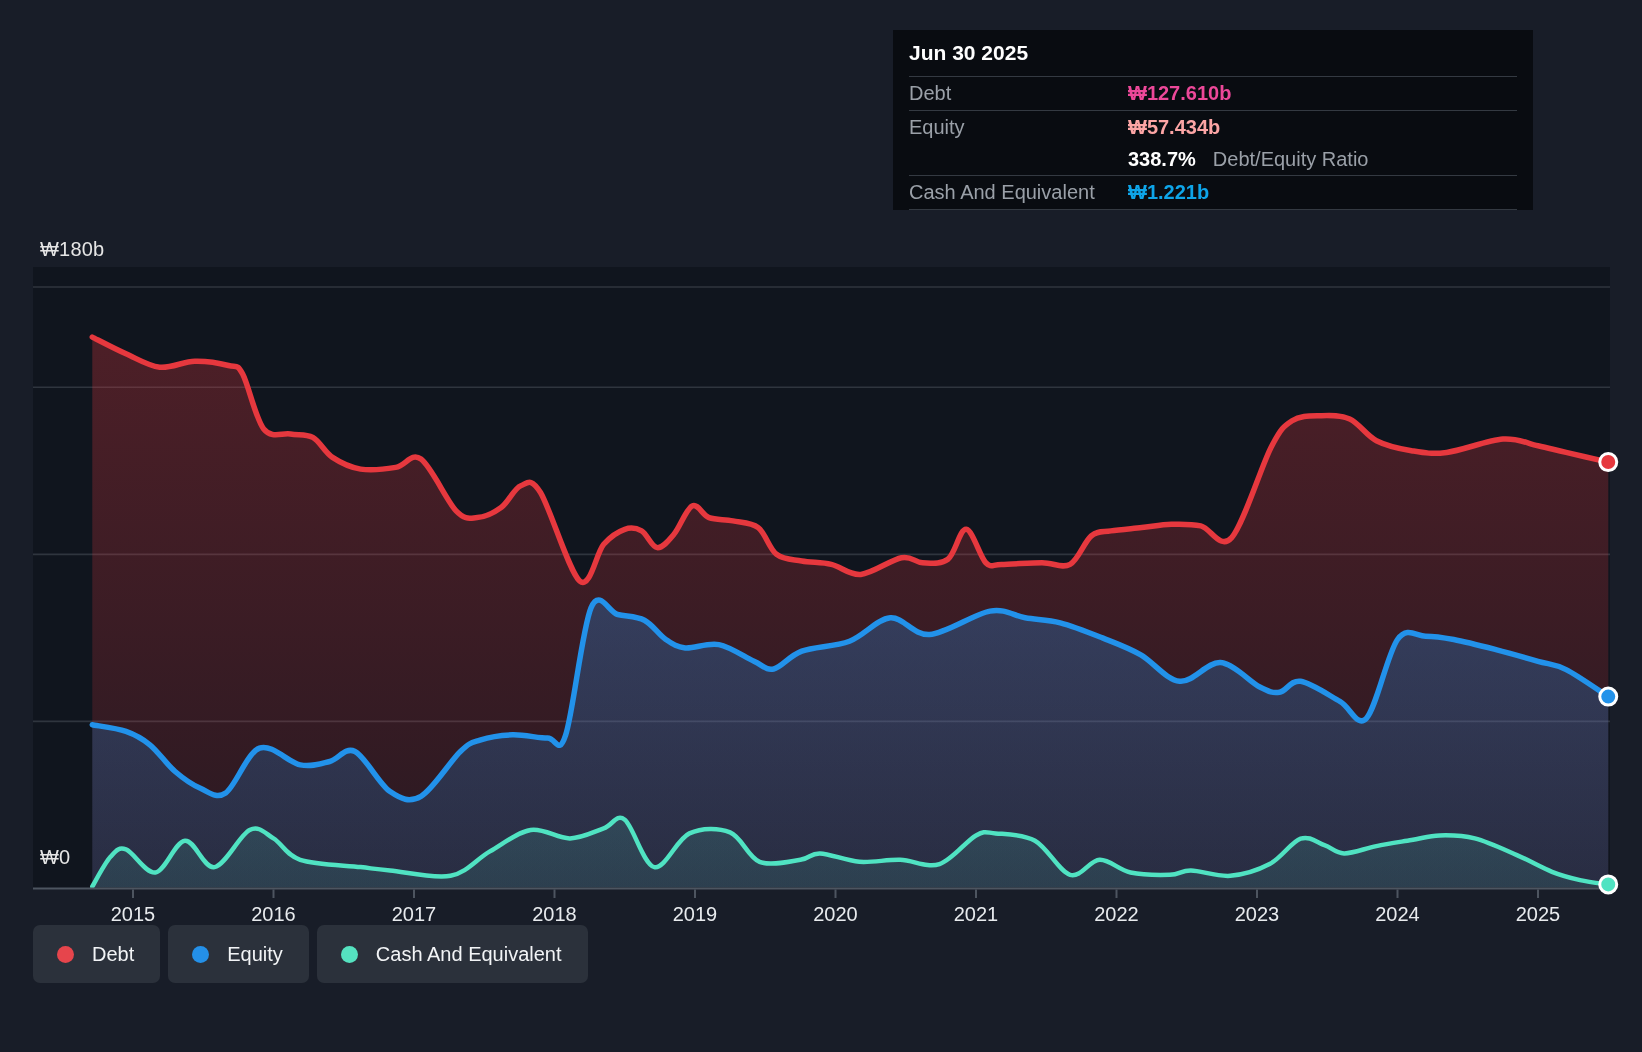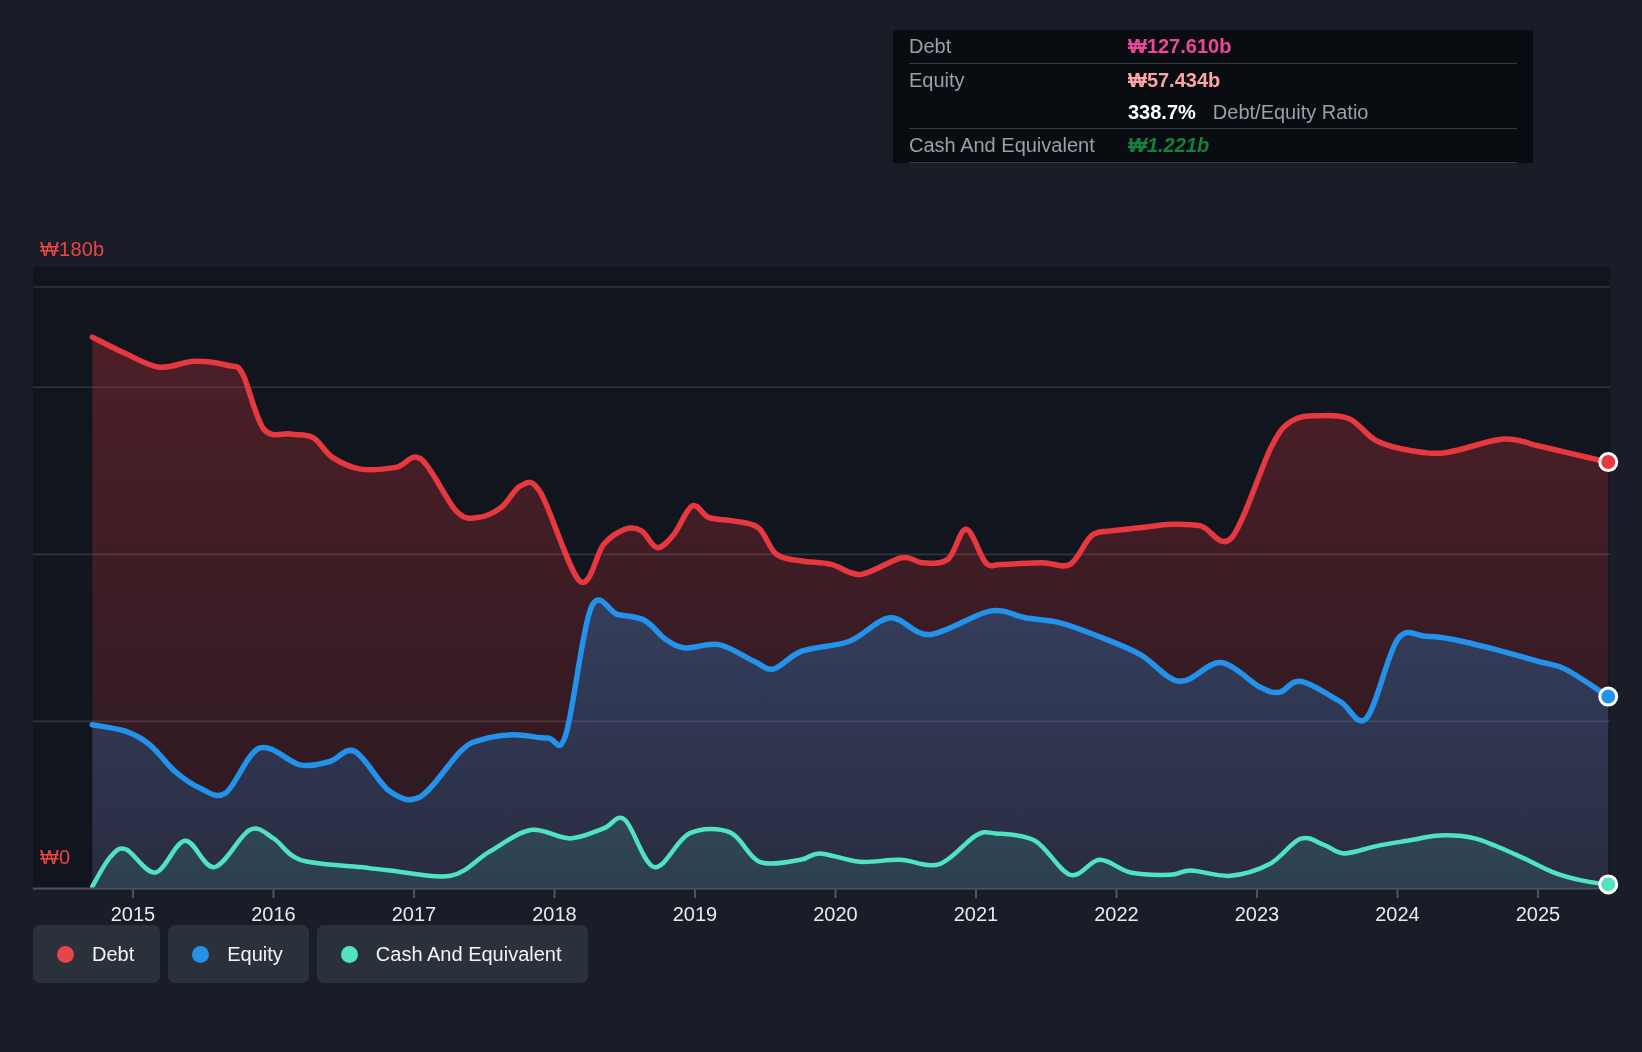--- a/index.html
+++ b/index.html
@@ -1,37 +1,37 @@
 <!DOCTYPE html>
 <html><head>
 <meta charset="utf-8">
 <style>
   html,body{margin:0;padding:0;background:#181d28;}
   .stage{position:relative;width:1642px;height:1052px;background:#181d28;overflow:hidden;
          font-family:"Liberation Sans","DejaVu Sans",sans-serif;}
   svg text{font-family:"Liberation Sans","DejaVu Sans",sans-serif;}
 
-  .ylabel{position:absolute;color:#ef4444;font-size:20px;font-weight:400;letter-spacing:.2px;}
+  .ylabel{position:absolute;color:#e5e5e5;font-size:20px;font-weight:400;letter-spacing:.2px;}
   .ylabel.top{left:40px;top:238px;}
   .ylabel.zero{left:40px;top:846px;}
 
   
   .tooltip{position:absolute;left:893px;top:30px;width:640px;background:#090c11;
            box-sizing:border-box;padding:0 16px;color:#8d939c;font-size:20px;}
   .tt-title{height:46px;display:flex;align-items:center;color:#ffffff;font-weight:700;
             font-size:21px;border-bottom:1px solid #343a42;}
   .tt-row{display:flex;align-items:center;height:33px;}
   .tt-row .lbl{flex:0 0 219px;color:#9aa0a8;}
   .tt-row .val{font-weight:700;}
   .tt-row.bline{border-bottom:1px solid #343a42;}
   .tt-ratio{display:flex;align-items:center;height:31px;border-bottom:1px solid #343a42;}
   .tt-ratio .sp{flex:0 0 219px;}
   .tt-ratio b{color:#ffffff;font-weight:700;}
   .tt-ratio .gray{color:#9aa0a8;margin-left:17px;}
-  .val.red{color:#ec4899;} .val.blue{color:#fca5a5;} .val.teal{color:#15803d;font-style:italic;}
+  .val.red{color:#ec4899;} .val.blue{color:#fca5a5;} .val.teal{color:#0ea5e9;}
 
   
   .legend{position:absolute;left:33px;top:925px;display:flex;gap:8px;}
   .chip{display:flex;align-items:center;gap:18px;height:58px;padding:0 26px 0 24px;
         background:#2b313b;border-radius:7px;color:#f2f4f6;font-size:20px;cursor:pointer;}
   .dot{width:17px;height:17px;border-radius:50%;flex:0 0 auto;}
 </style>
 </head>
 <body>
 
@@ -93,20 +93,21 @@
       <text x="1538" y="921" text-anchor="middle" fill="#e8ebee" font-size="20">2025</text>
       <circle cx="1608.25" cy="462.0699166666667" r="8.5" fill="#e6383e" stroke="#ffffff" stroke-width="3"></circle>
       <circle cx="1608.25" cy="696.5880833333333" r="8.5" fill="#2292ea" stroke="#ffffff" stroke-width="3"></circle>
       <circle cx="1608.25" cy="884.4231666666667" r="8.5" fill="#50e3c2" stroke="#ffffff" stroke-width="3"></circle>
     </svg>
 
   <div class="ylabel top">₩180b</div>
   <div class="ylabel zero">₩0</div>
 
   <div class="tooltip">
+    <div class="tt-title">Jun 30 2025</div>
     <div class="tt-row bline">
       <span class="lbl">Debt</span>
       <span class="val red">₩127.610b</span>
     </div>
     <div class="tt-row">
       <span class="lbl">Equity</span>
       <span class="val blue">₩57.434b</span>
     </div>
     <div class="tt-ratio">
       <span class="sp"></span>

